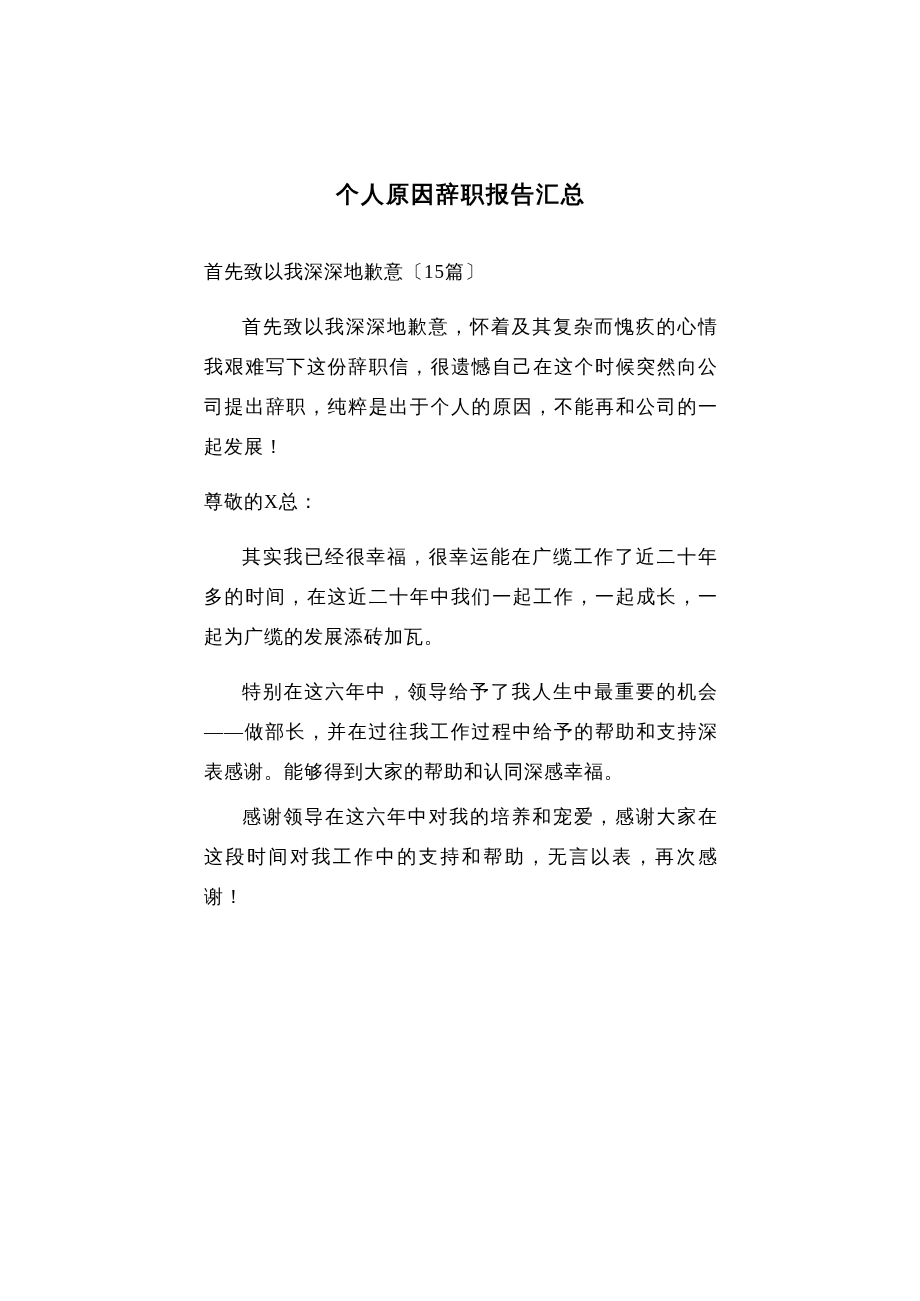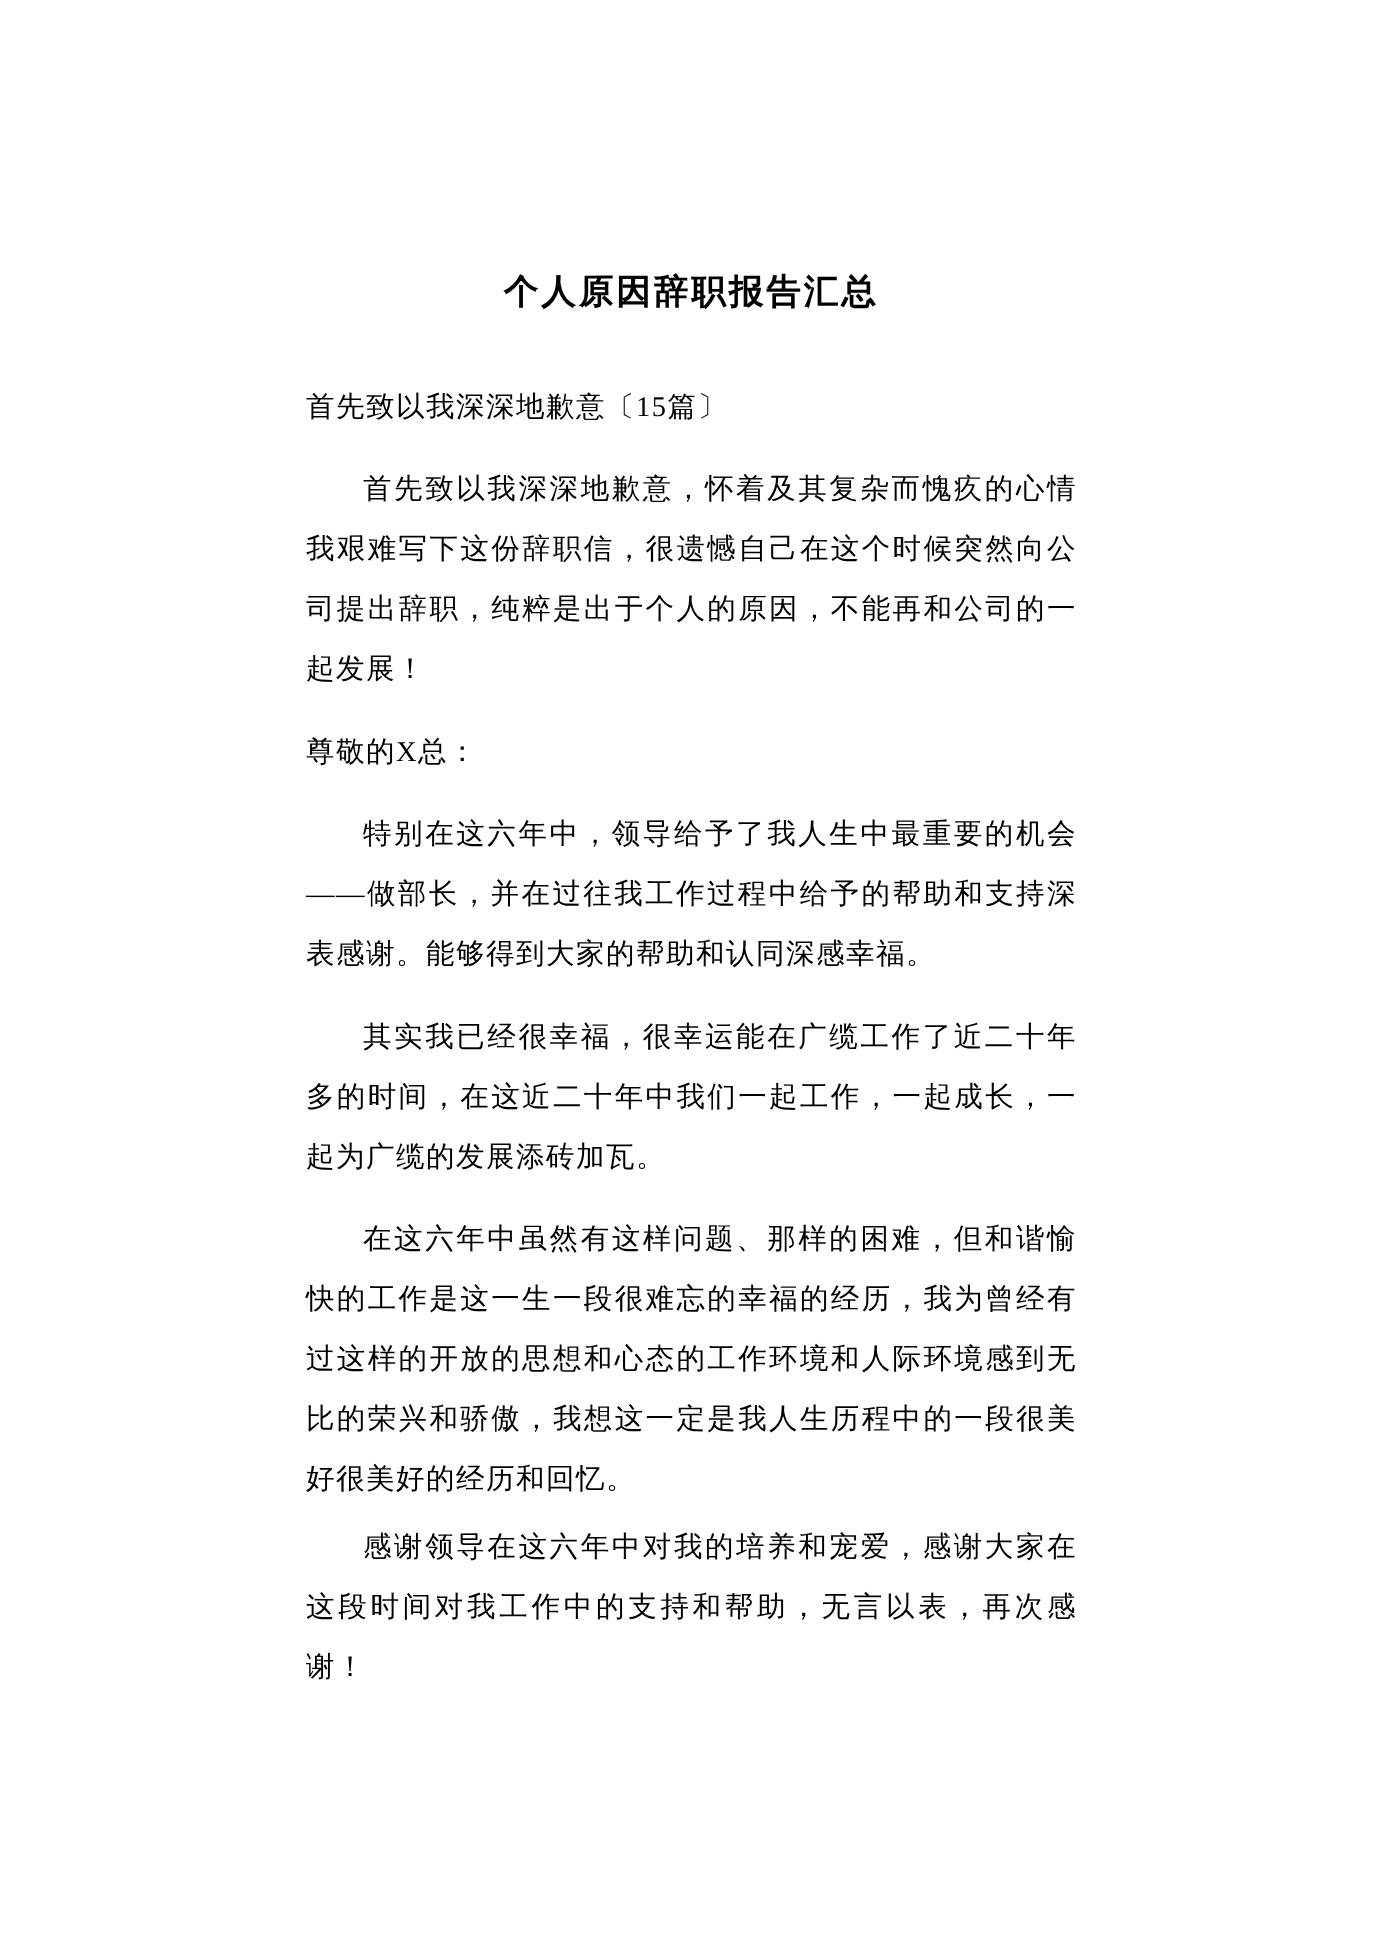--- a/index.html
+++ b/index.html
@@ -47,22 +47,21 @@
 <div class="page">
 
   <h1 class="doc-title">个人原因辞职报告汇总</h1>
 
   <p class="para">首先致以我深深地歉意〔15篇〕</p>
 
   <p class="para indent">首先致以我深深地歉意，怀着及其复杂而愧疚的心情我艰难写下这份辞职信，很遗憾自己在这个时候突然向公司提出辞职，纯粹是出于个人的原因，不能再和公司的一起发展！</p>
 
   <p class="para">尊敬的X总：</p>
 
+  <p class="para indent">其实我已经很幸福，很幸运能在广缆工作了近二十年多的时间，在这近二十年中我们一起工作，一起成长，一起为广缆的发展添砖加瓦。</p>
+
   <p class="para indent">特别在这六年中，领导给予了我人生中最重要的机会——做部长，并在过往我工作过程中给予的帮助和支持深表感谢。能够得到大家的帮助和认同深感幸福。</p>
 
-  <p class="para indent">其实我已经很幸福，很幸运能在广缆工作了近二十年多的时间，在这近二十年中我们一起工作，一起成长，一起为广缆的发展添砖加瓦。</p>
 
-
-  <p class="para indent">在这六年中虽然有这样问题、那样的困难，但和谐愉快的工作是这一生一段很难忘的幸福的经历，我为曾经有过这样的开放的思想和心态的工作环境和人际环境感到无比的荣兴和骄傲，我想这一定是我人生历程中的一段很美好很美好的经历和回忆。</p>
 
   <p class="para indent tight">感谢领导在这六年中对我的培养和宠爱，感谢大家在这段时间对我工作中的支持和帮助，无言以表，再次感谢！</p>
 
 </div>
 
 </body></html>

